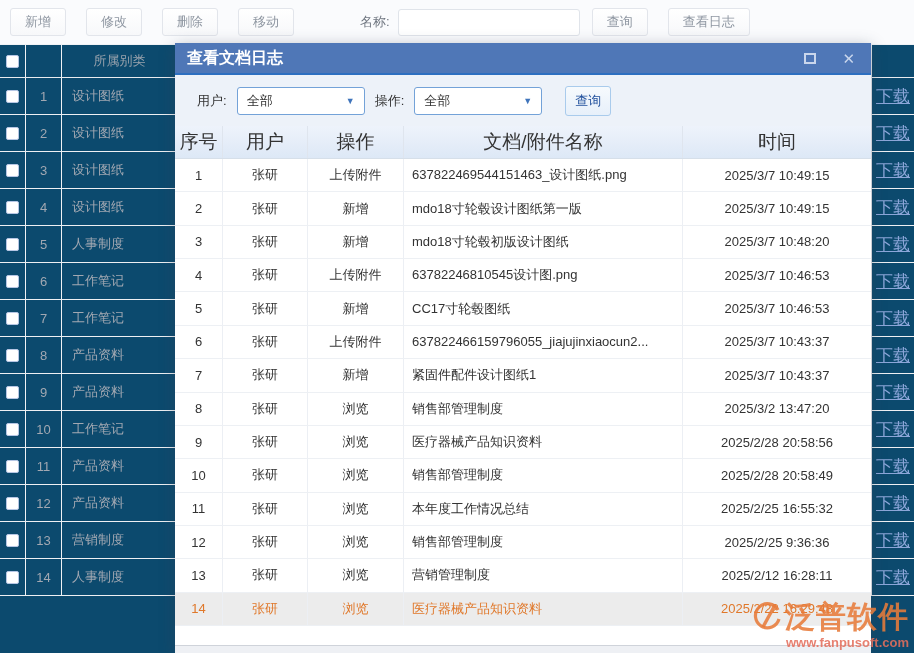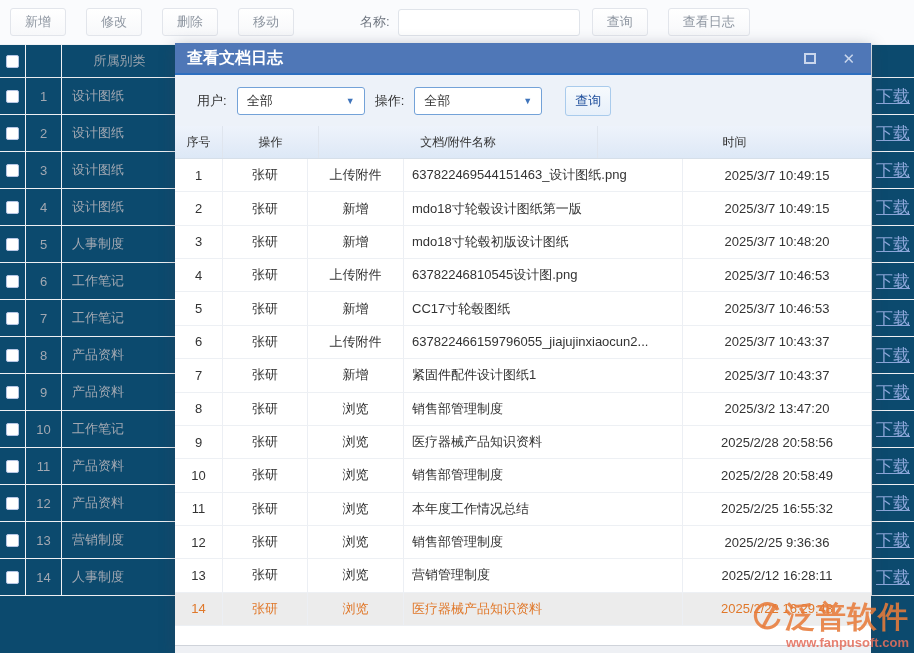--- a/index.html
+++ b/index.html
@@ -73,21 +73,21 @@
   .sel .caret { color:#3f74bb; font-size:9px; }
   .qbtn {
     width:46px; height:30px; margin-left:13px; cursor:pointer;
     background:linear-gradient(#f6fafd,#e7f0fa); border:1px solid #a9cbec; border-radius:3px;
     color:#24539e; font-size:13px;
   }
   .ltable { flex:1; position:relative; overflow:hidden; }
   .lhead {
     height:33px; display:flex; align-items:stretch; text-align:center;
     background:linear-gradient(#eef3fb,#dde8f6); border-bottom:1px solid #d6dfe9;
-    font-size:12px; color:#333;
+    font-size:19px; color:#333;
   }
   .lhead > span { display:flex; align-items:center; justify-content:center; border-right:1px solid #dfe5ee; }
   .lhead > span:last-child { border-right:none; }
   .lrow {
     height:33.36px; display:flex; align-items:stretch;
     border-bottom:1px solid #edf0f4; font-size:13px; color:#333; cursor:pointer;
   }
   .lrow > span { display:flex; align-items:center; justify-content:center; border-right:1px solid #eceff4; }
   .lrow > span:last-child { border-right:none; }
   .c0 { width:48px; flex:none; }
@@ -312,20 +312,21 @@
       <span>操作:</span>
       <div class="sel">
         <span>全部</span>
         <span class="caret">▼</span>
       </div>
       <button class="qbtn">查询</button>
     </div>
     <div class="ltable">
       <div class="lhead">
         <span class="c0">序号</span>
+        <span class="c1">用户</span>
         <span class="c2">操作</span>
         <span class="c3">文档/附件名称</span>
         <span class="c4">时间</span>
       </div>
       <div>
 
       <div class="lrow">
             <span class="c0">1</span>
             <span class="c1">张研</span>
             <span class="c2">上传附件</span>

